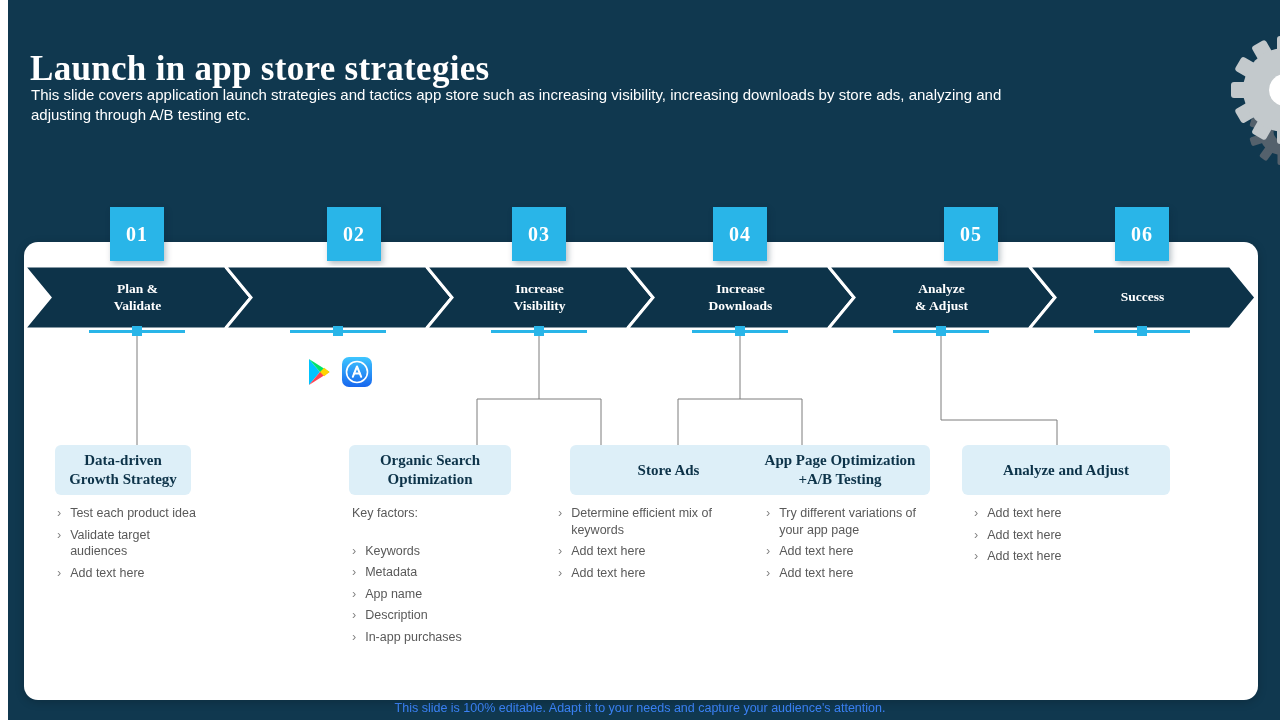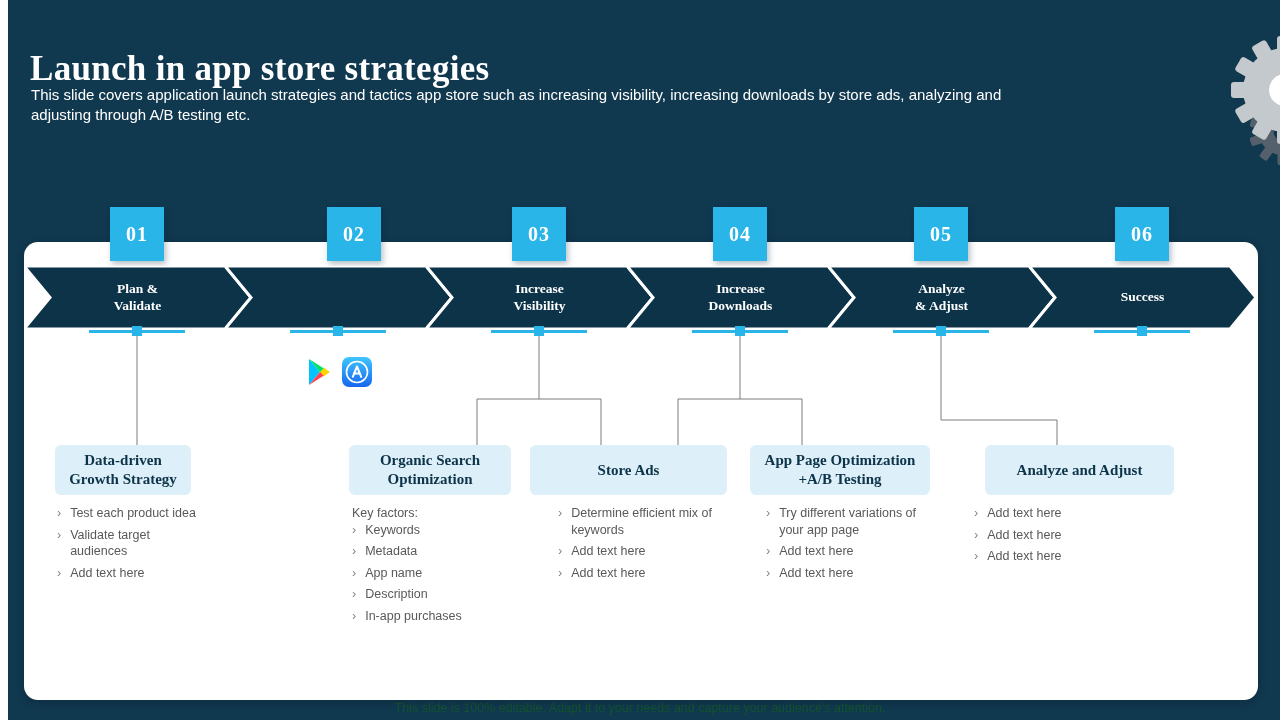--- a/index.html
+++ b/index.html
@@ -13,21 +13,21 @@
     left:30px; top:27px; color:#ffffff;
     font-family:"Liberation Serif","DejaVu Serif",serif;
     font-weight:700; font-size:35px; line-height:1.1; letter-spacing:0.3px;
   }
   .subtitle {
     left:31px; top:85px; width:1000px; color:#ffffff;
     font-size:15px; font-weight:400; line-height:1.3;
   }
   .footer {
     left:0; top:701px; width:1280px; text-align:center;
-    color:#14532d; font-size:12.5px;
+    color:#3b82f6; font-size:12.5px;
   }
   .panel {
     left:24px; top:242px; width:1234px; height:458px;
     background:#ffffff; border-radius:14px;
     box-shadow:0 2px 10px rgba(0,0,0,0.20);
   }
   .badge {
     top:207px; width:54px; height:54px; background:#29B5E8; color:#ffffff;
     display:flex; align-items:center; justify-content:center;
     font-family:"Liberation Serif",serif; font-weight:700; font-size:20px;
@@ -43,21 +43,21 @@
   }
   .ul { top:330px; width:96px; height:3px; background:#29B5E8; }
   .ul .sq { position:absolute; left:43px; top:-4px; width:10px; height:10px; background:#29B5E8; }
   .card {
     top:445px; height:50px; background:#DDEFF8; border-radius:6px;
     display:flex; align-items:center; justify-content:center; text-align:center;
     color:#0D3349; font-family:"Liberation Serif",serif; font-weight:700;
     font-size:15px; line-height:1.25; white-space:pre-line;
   }
   .blist { top:505px; color:#595959; font-size:12.5px; line-height:1.32; }
-  .blist .lead { margin-bottom:0; }
+  .blist .lead { margin-bottom:21px; }
   .blist .li { display:flex; margin-bottom:5px; }
   .blist .mk { color:#7f7f7f; margin-right:9px; flex:0 0 auto; }
   .connectors { left:0; top:0; pointer-events:none; }
   .storeicon { top:356px; width:32px; height:32px; }
 </style>
 </head>
 <body>
 
 <div class="abs bg"></div>
 
@@ -108,21 +108,21 @@
   <path d="M137,336 V445
            M539,336 V399 M477,399 H601 M477,399 V445 M601,399 V445
            M740,336 V399 M678,399 H802 M678,399 V445 M802,399 V445
            M941,336 V420 H1057 V445" fill="none" stroke="#7C7C7C" stroke-width="1"></path>
 </svg>
 
 <div class="abs badge" style="left:110px">01</div>
 <div class="abs badge" style="left:327px">02</div>
 <div class="abs badge" style="left:512px">03</div>
 <div class="abs badge" style="left:713px">04</div>
-<div class="abs badge" style="left:914px">05</div>
+<div class="abs badge" style="left:944px">05</div>
 <div class="abs badge" style="left:1115px">06</div>
 
 <div class="abs arrow" style="left:24px">
   <svg width="227" height="63" viewBox="0 0 227 63">
     <polygon points="0,0 201,0 227,31.5 201,63 0,63 26,31.5" fill="#0D3349" stroke="#ffffff" stroke-width="3"></polygon>
   </svg>
   <div class="lbl">Plan &amp;
 Validate</div>
 </div>
 <div class="abs arrow" style="left:225px">
@@ -193,24 +193,24 @@
   <rect x="1" y="1" width="30" height="30" rx="7" fill="url(#asgrad)"></rect>
   <circle cx="16" cy="16" r="10.5" fill="none" stroke="#ffffff" stroke-width="1.6"></circle>
   <path d="M11.8,20.8 L16,10.5 L20.2,20.8" fill="none" stroke="#ffffff" stroke-width="2" stroke-linecap="round" stroke-linejoin="round"></path>
   <line x1="13.2" y1="17.6" x2="18.8" y2="17.6" stroke="#ffffff" stroke-width="2" stroke-linecap="round"></line>
 </svg>
 
 <div class="abs card" style="left:55px;  width:136px">Data-driven
 Growth Strategy</div>
 <div class="abs card" style="left:349px; width:162px">Organic Search
 Optimization</div>
-<div class="abs card" style="left:530px; width:197px">Store Ads</div>
+<div class="abs card" style="left:570px; width:197px">Store Ads</div>
 <div class="abs card" style="left:750px; width:180px">App Page Optimization
 +A/B Testing</div>
-<div class="abs card" style="left:985px; width:189px">Analyze and Adjust</div>
+<div class="abs card" style="left:962px; width:208px">Analyze and Adjust</div>
 
 <div class="abs blist" style="left:57px; width:152px">
   <div class="li">
       <span class="mk">›</span>
       <span>Test each product idea</span>
     </div>
   <div class="li">
       <span class="mk">›</span>
       <span>Validate target audiences</span>
     </div>

